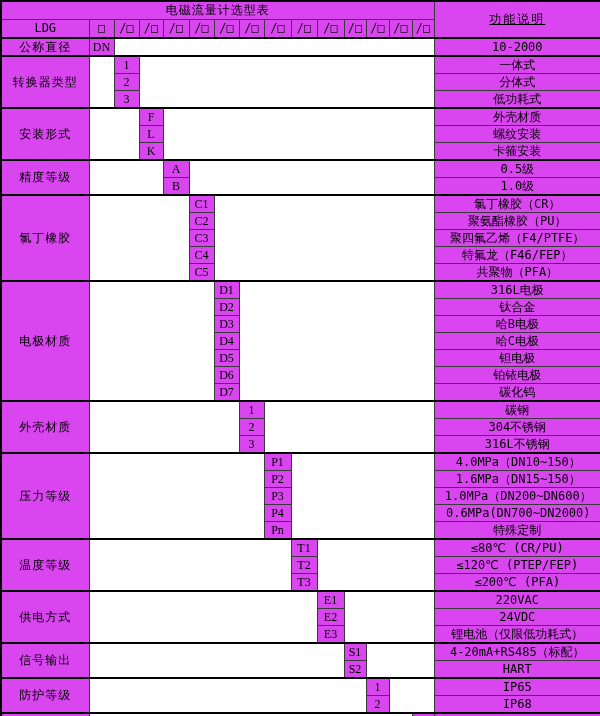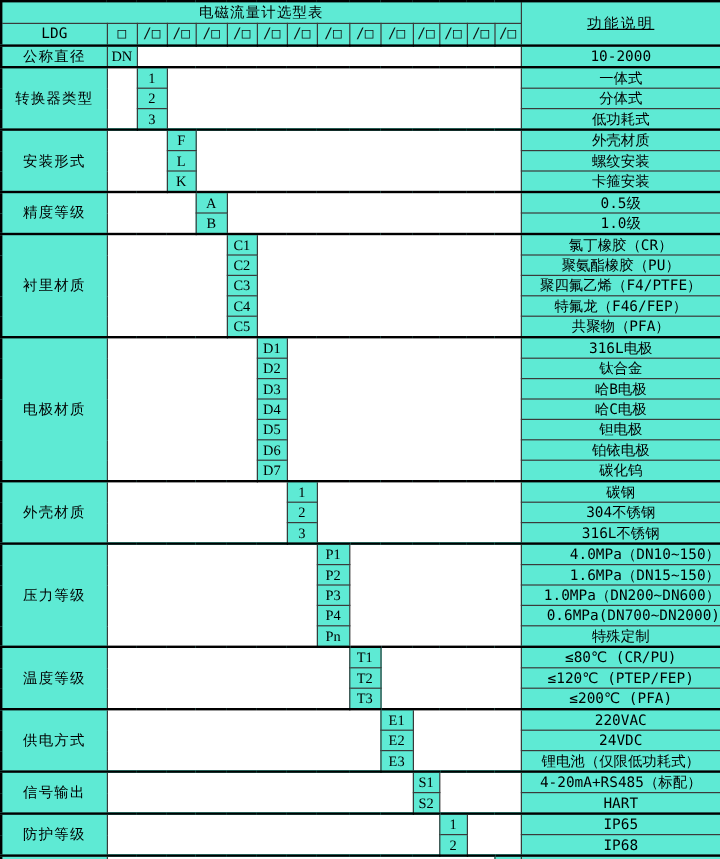--- a/index.html
+++ b/index.html
@@ -1,17 +1,17 @@
 <!DOCTYPE html>
 <html><head>
 <meta charset="utf-8">
 <style>
   html,body{margin:0;padding:0;background:#fff;}
   .stage{
-    width:600px;height:716px;background:#5eead4;overflow:hidden;
+    width:600px;height:716px;background:#d946ef;overflow:hidden;
     font-family:"DejaVu Sans Mono","DejaVu Sans","Liberation Sans",sans-serif;
     color:#000;
   }
   table.sel{
     border-collapse:collapse;table-layout:fixed;width:600px;
     border:2px solid #000;
   }
   table.sel td{
     border:1px solid #3a3a3a;
     padding:0;margin:0;
@@ -21,21 +21,21 @@
     height:16px;
   }
   tr.hrow td{height:17px;}
   td.title-cell{font-size:14px;letter-spacing:1px;}
   td.fn-header{font-size:14px;letter-spacing:2px;border-left:2px solid #000;text-decoration:underline;}
   td.cat{font-size:13px;letter-spacing:1px;}
   td.ldg{text-align:left;padding-left:12px;font-size:13px;}
   td.box{font-size:12px;color:#111;}
   td.code{font-size:12px;font-family:Liberation Serif, serif;}
   td.desc{font-size:12px;border-left:2px solid #000;}
-  td.desc.left{text-align:right;padding-left:2px;}
+  td.desc.left{text-align:center;padding-left:2px;}
   tr.g > td{border-top:2px solid #000;}
   td.spacer{background:#fff;}
 </style>
 </head>
 <body>
 
 <div class="stage">
   <table class="sel">
     <colgroup>
       <col style="width:88px">
@@ -118,21 +118,21 @@
           <td class="spacer" rowspan="2" colspan="3"></td>
           <td class="code">A</td>
           <td class="spacer" rowspan="2" colspan="10"></td>
           <td class="desc">0.5级</td>
         </tr>
         <tr>
           <td class="code">B</td>
           <td class="desc">1.0级</td>
         </tr>
         <tr class="g">
-          <td class="cat" rowspan="5">衬里材质</td>
+          <td class="cat" rowspan="5">氯丁橡胶</td>
           <td class="spacer" rowspan="5" colspan="4"></td>
           <td class="code">C1</td>
           <td class="spacer" rowspan="5" colspan="9"></td>
           <td class="desc">氯丁橡胶（CR）</td>
         </tr>
         <tr>
           <td class="code">C2</td>
           <td class="desc">聚氨酯橡胶（PU）</td>
         </tr>
         <tr>

